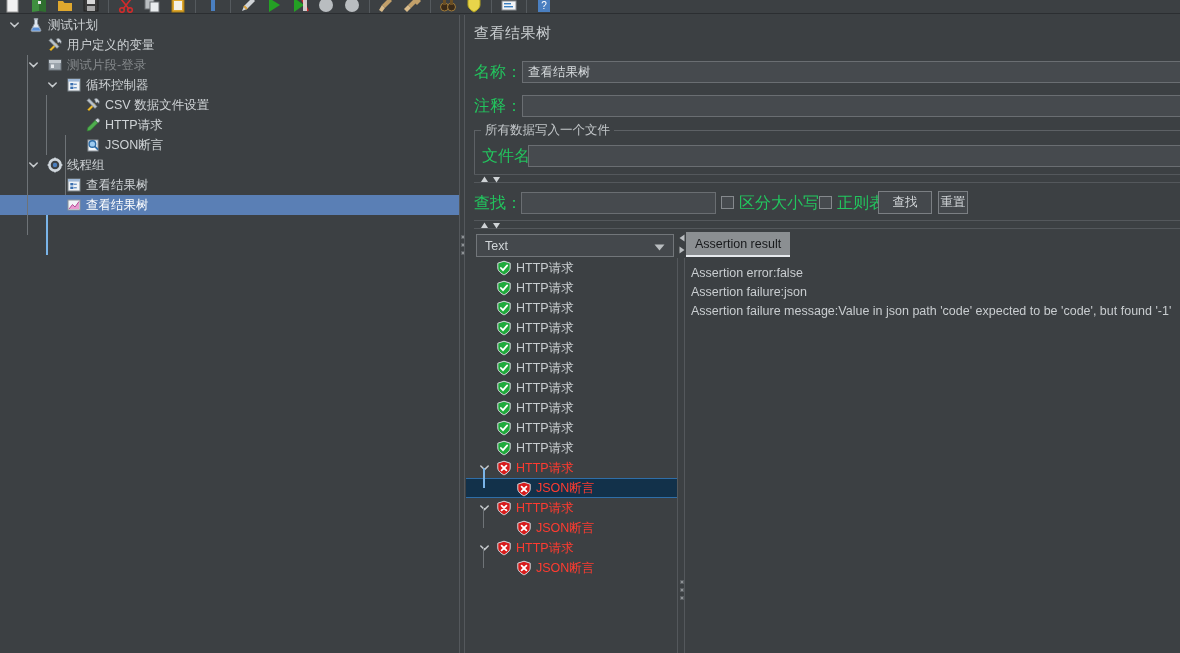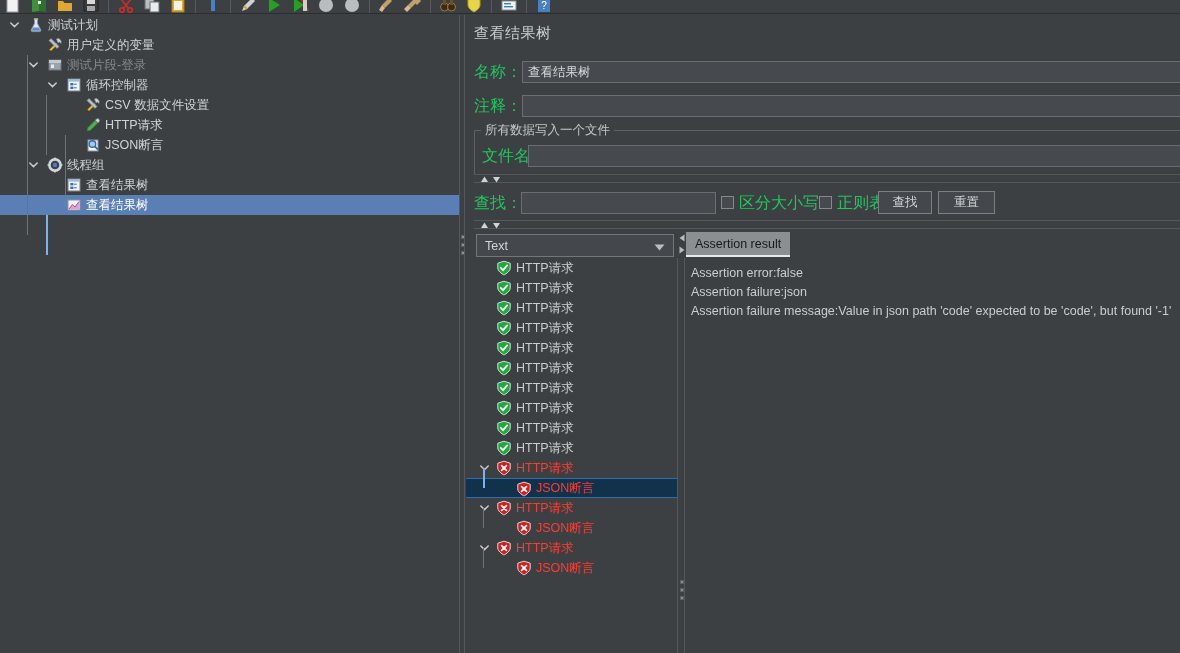--- a/index.html
+++ b/index.html
@@ -447,21 +447,21 @@
 </div>
 
 <div class="frow" style="left:474px; top:191px; width:706px; height:25px;">
   <div class="flabel" style="left:0; top:1px;">查找：</div>
   <input class="finput" style="left: 47px; top: 1px; width: 195px;" value="">
   <div class="chk" style="left:247px; top:5px;"></div>
   <div class="flabel" style="left:265px; top:1px;font-family:Liberation Serif, serif;">区分大小写</div>
   <div class="chk" style="left:345px; top:5px;"></div>
   <div class="flabel" style="left:363px; top:1px;">正则表达式</div>
   <div class="btn" style="left:404px; top:0; width:54px;">查找</div>
-  <div class="btn" style="left:464px; top:0; width:57px;">重置</div>
+  <div class="btn" style="left:464px; top:0; width:30px;">重置</div>
 </div>
 
 <div class="hsplit" style="left:474px; top:220px; width:706px;">
   <svg class="arr" style="left:6px;" width="9" height="7" viewBox="0 0 9 7">
     <path d="M4.5 0.5 L8 6 L1 6 Z" fill="#cfd3d6"></path>
   </svg>
   <svg class="arr" style="left:18px;" width="9" height="7" viewBox="0 0 9 7">
     <path d="M4.5 6.5 L1 1 L8 1 Z" fill="#cfd3d6"></path>
   </svg>
 </div>

